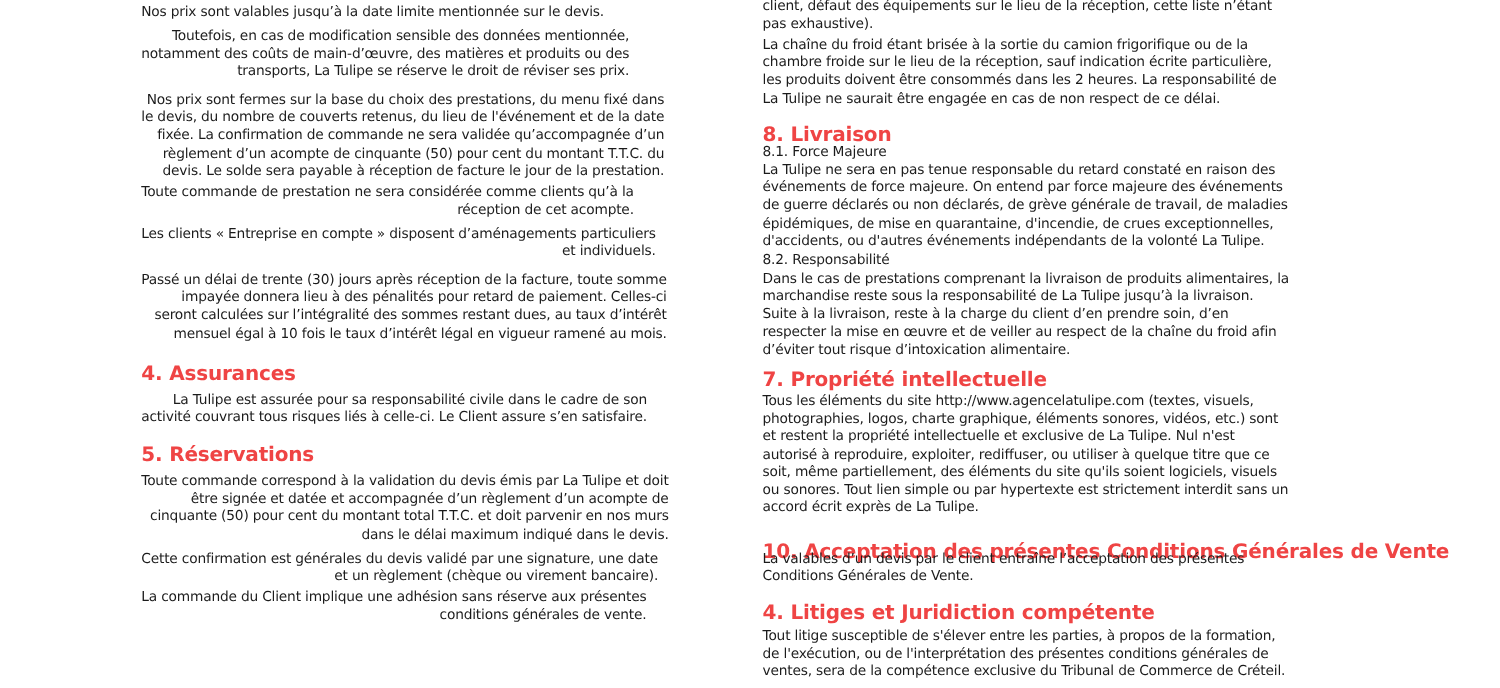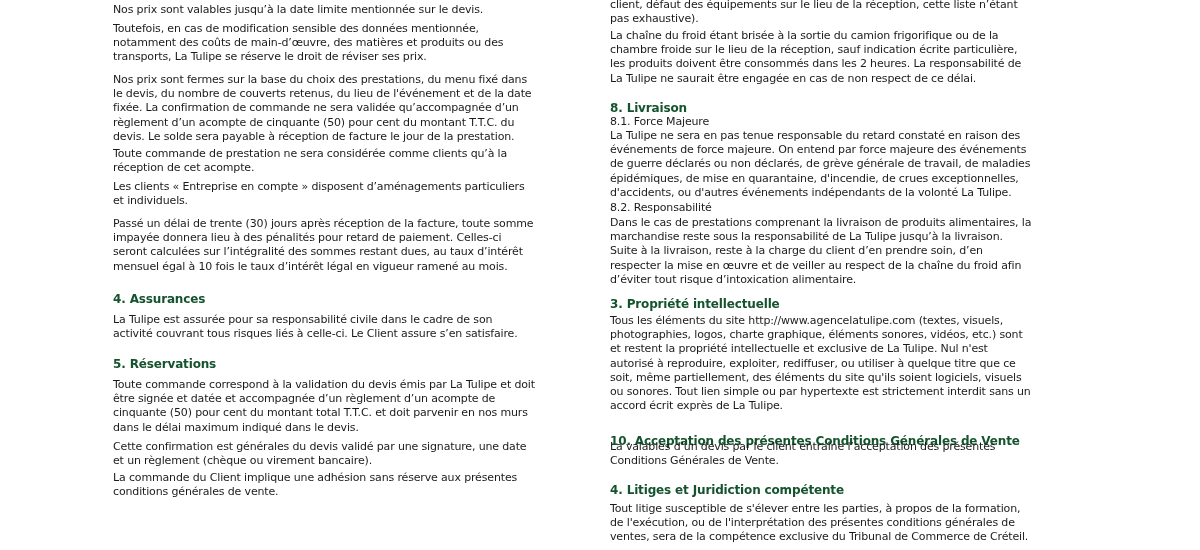--- a/index.html
+++ b/index.html
@@ -12,27 +12,27 @@
   }
   .page { position: absolute; inset: 0; background: #ffffff; }
   .block {
     position: absolute;
     white-space: pre;
     font-size: 11px;
     line-height: 14.2px;
     color: #1b1b1b;
     letter-spacing: -0.15px;
   }
-  .col-left .block { left: 113px; }
+  .col-left .block { left: 113px; text-align: right; }
   .col-right .block { left: 610px; }
   .h {
     font-weight: bold;
-    font-size: 12px;
+    font-size: 16px;
     line-height: 14px;
-    color: #14532d;
+    color: #ef4444;
   }
   .sub {  }
 </style>
 </head>
 <body>
 
 <div class="page">
 
   <div class="col-left">
     <div class="block" style="top:3px">Nos prix sont valables jusqu’à la date limite mentionnée sur le devis.</div>
@@ -79,21 +79,21 @@
 événements de force majeure. On entend par force majeure des événements
 de guerre déclarés ou non déclarés, de grève générale de travail, de maladies
 épidémiques, de mise en quarantaine, d'incendie, de crues exceptionnelles,
 d'accidents, ou d'autres événements indépendants de la volonté La Tulipe.</div>
     <div class="block sub" style="top:201px">8.2. Responsabilité</div>
     <div class="block" style="top:216px">Dans le cas de prestations comprenant la livraison de produits alimentaires, la
 marchandise reste sous la responsabilité de La Tulipe jusqu’à la livraison.
 Suite à la livraison, reste à la charge du client d’en prendre soin, d’en
 respecter la mise en œuvre et de veiller au respect de la chaîne du froid afin
 d’éviter tout risque d’intoxication alimentaire.</div>
-    <div class="block h" style="top:297px">3. Propriété intellectuelle</div>
+    <div class="block h" style="top:297px">7. Propriété intellectuelle</div>
     <div class="block" style="top:314px">Tous les éléments du site http://www.agencelatulipe.com (textes, visuels,
 photographies, logos, charte graphique, éléments sonores, vidéos, etc.) sont
 et restent la propriété intellectuelle et exclusive de La Tulipe. Nul n'est
 autorisé à reproduire, exploiter, rediffuser, ou utiliser à quelque titre que ce
 soit, même partiellement, des éléments du site qu'ils soient logiciels, visuels
 ou sonores. Tout lien simple ou par hypertexte est strictement interdit sans un
 accord écrit exprès de La Tulipe.</div>
     <div class="block h" style="top:434px">10. Acceptation des présentes Conditions Générales de Vente</div>
     <div class="block" style="top:440px">La valables d’un devis par le client entraîne l’acceptation des présentes
 Conditions Générales de Vente.</div>

